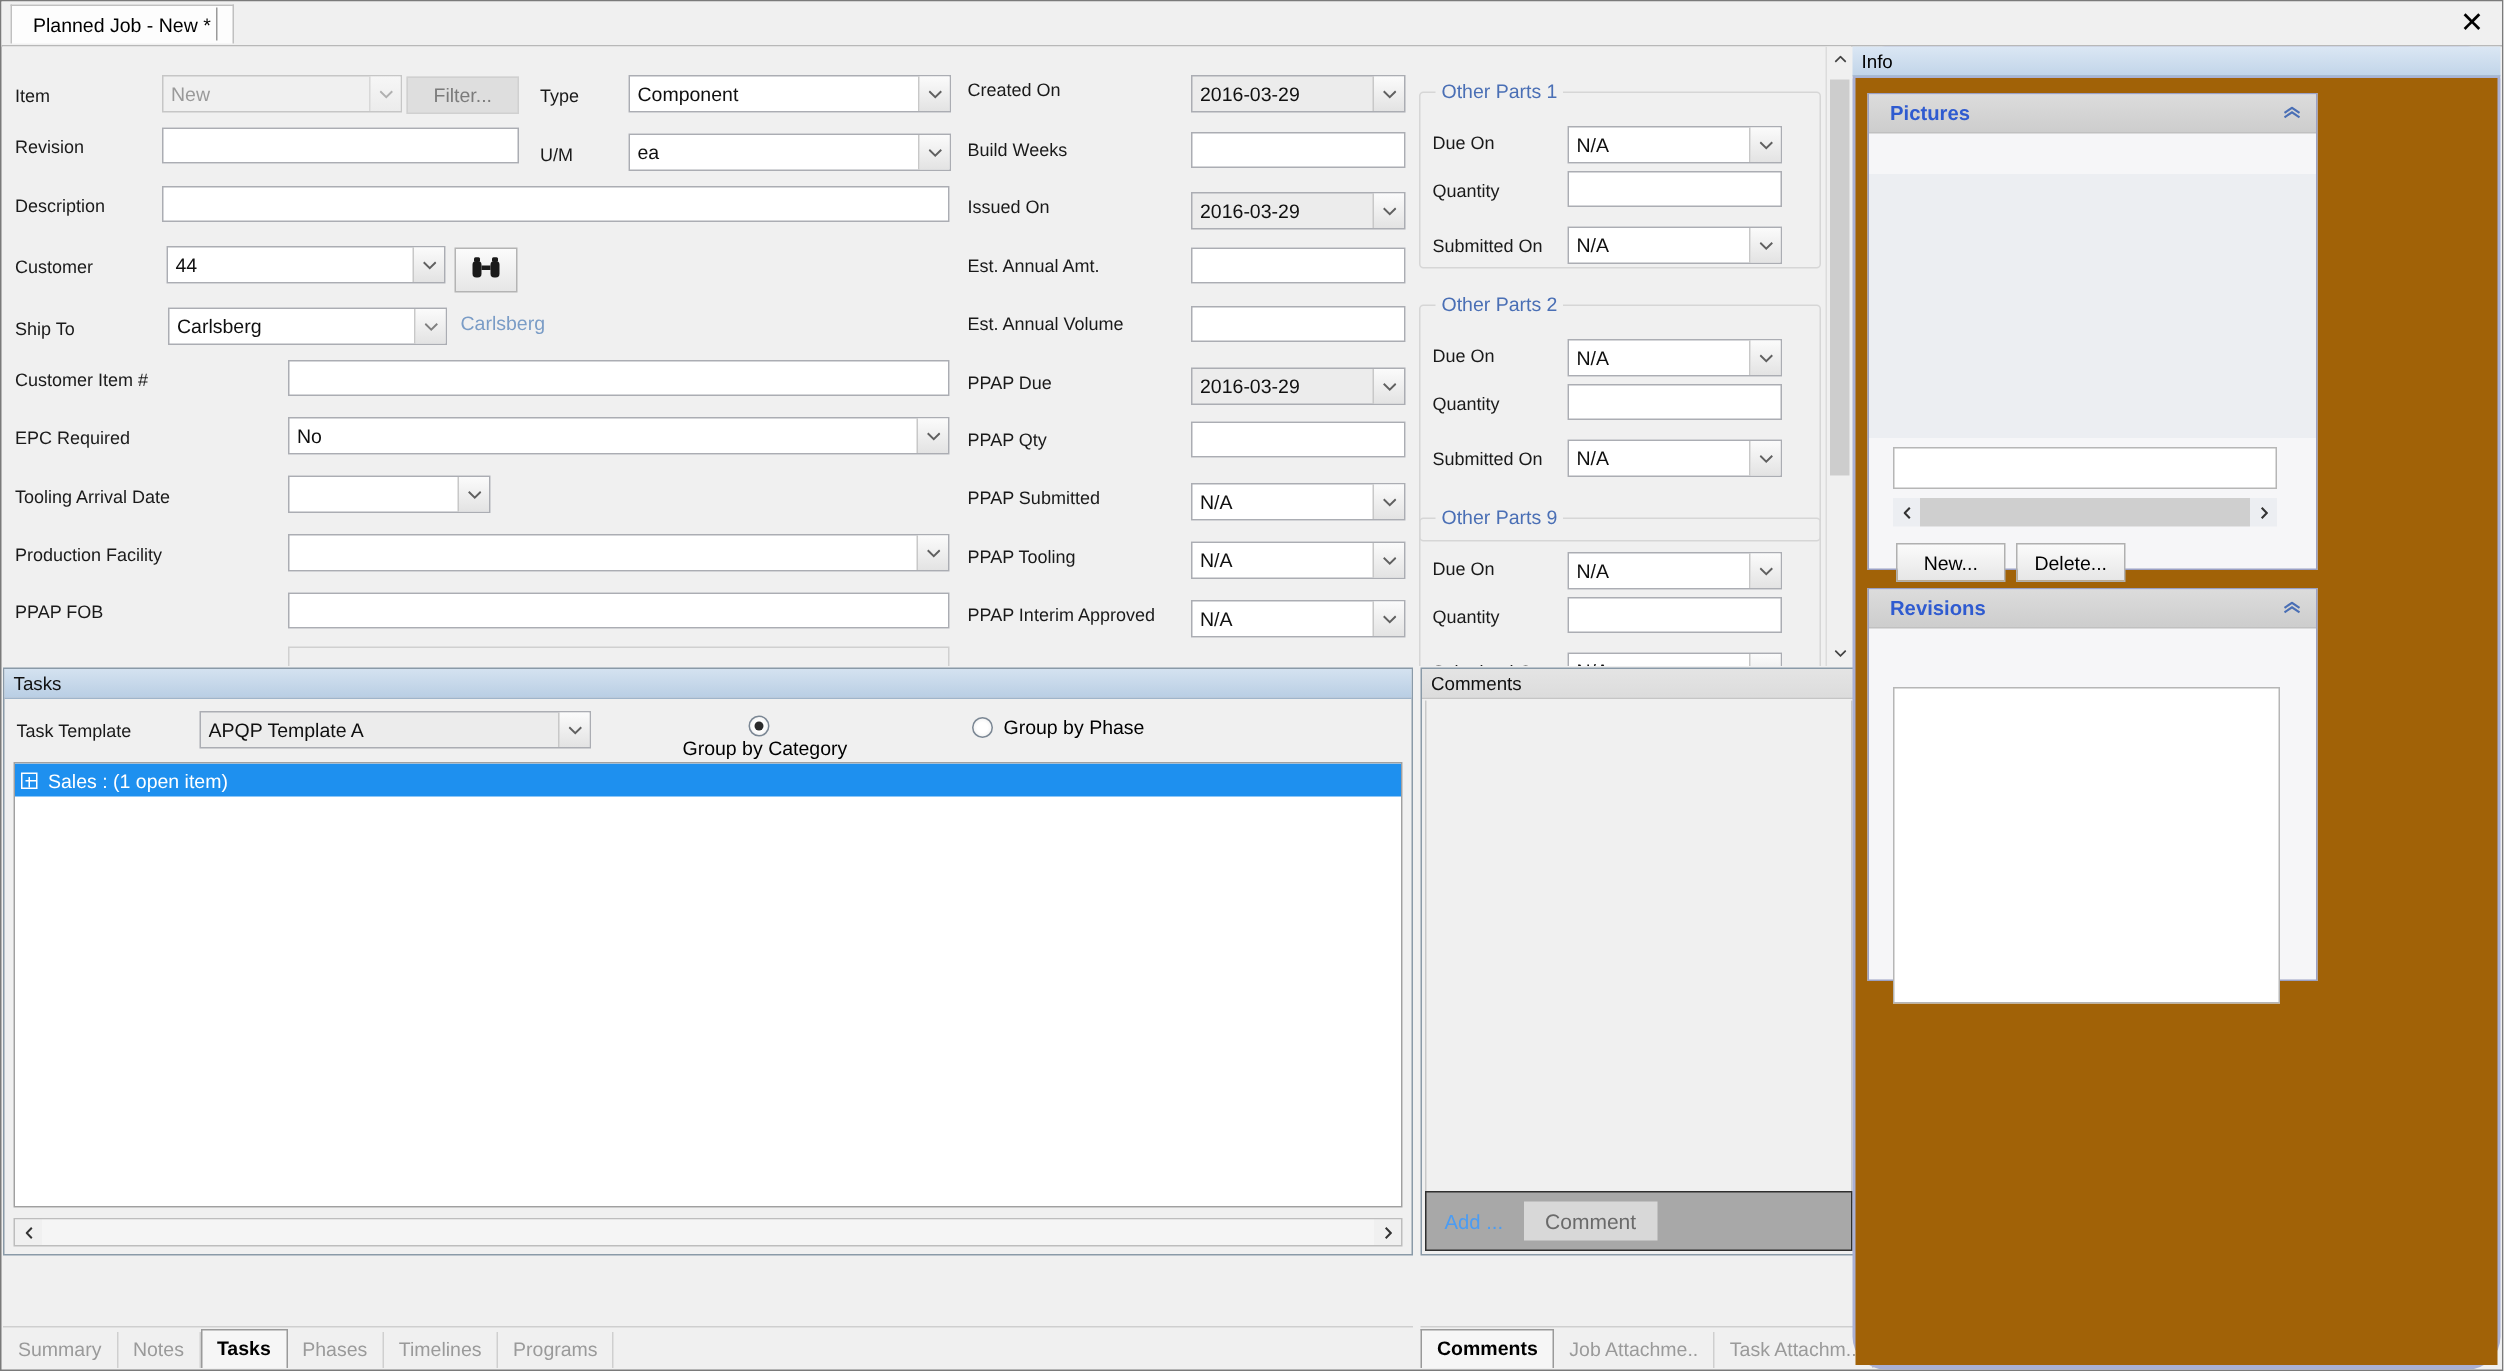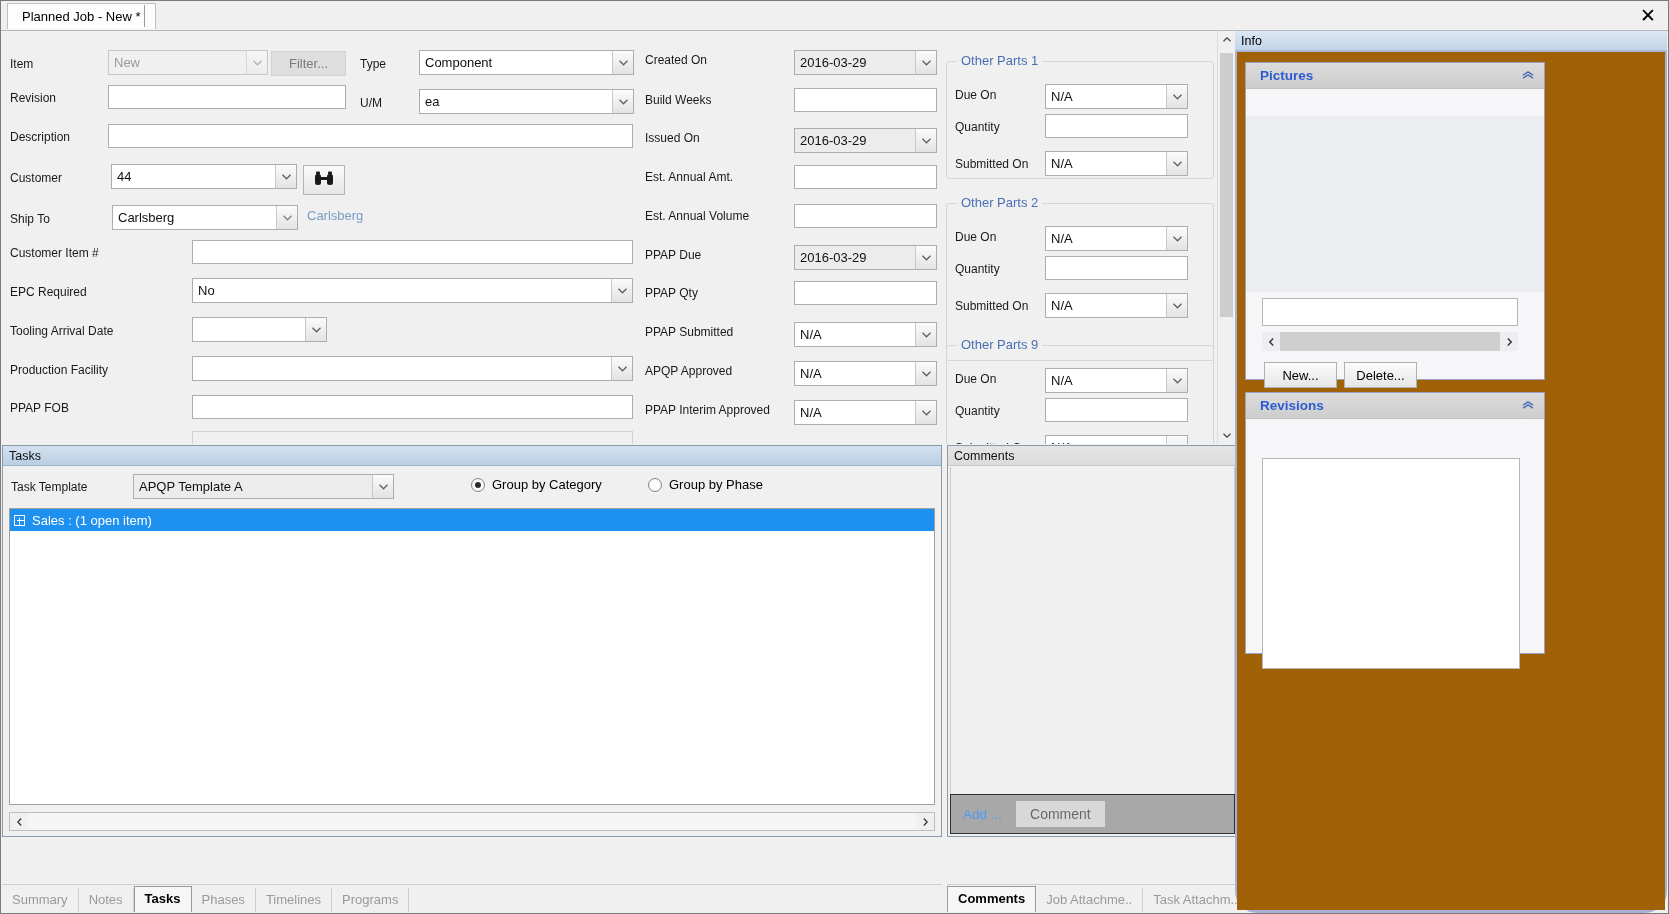--- a/index.html
+++ b/index.html
@@ -558,21 +558,21 @@
     <div class="lbl" style="left:643px; top:294px;">PPAP Submitted</div>
     <div class="combo" style="left:792px; top:291px; width:143px;">
       <span class="cval">N/A</span>
       <span class="arrow">
         <svg class="chev-ico" width="9" height="6" viewBox="0 0 9 6">
             <path d="M0.5 0.8 L4.5 4.8 L8.5 0.8" fill="none" stroke="#606060" stroke-width="1.3"></path>
           </svg>
       </span>
     </div>
 
-    <div class="lbl" style="left:643px; top:333px;">APQP Approved</div>
+    <div class="lbl" style="left:643px; top:333px;">PPAP Tooling</div>
     <div class="combo" style="left:792px; top:330px; width:143px;">
       <span class="cval">N/A</span>
       <span class="arrow">
         <svg class="chev-ico" width="9" height="6" viewBox="0 0 9 6">
             <path d="M0.5 0.8 L4.5 4.8 L8.5 0.8" fill="none" stroke="#606060" stroke-width="1.3"></path>
           </svg>
       </span>
     </div>
 
     <div class="lbl" style="left:643px; top:372px;">PPAP Interim Approved</div>
@@ -676,21 +676,21 @@
     <div class="lbl" style="left:8px; top:34px;">Task Template</div>
     <div class="combo gray" style="left:130px; top:28px; width:261px;">
       <span class="cval">APQP Template A</span>
       <span class="arrow">
         <svg class="chev-ico" width="9" height="6" viewBox="0 0 9 6">
             <path d="M0.5 0.8 L4.5 4.8 L8.5 0.8" fill="none" stroke="#606060" stroke-width="1.3"></path>
           </svg>
       </span>
     </div>
 
-    <div class="radio checked" style="left:468px; top:31px;">
+    <div class="radio checked" style="left:452px; top:31px;flex-direction:column;">
       <span class="rdot"></span>
       <span>Group by Category</span>
     </div>
     <div class="radio" style="left:645px; top:31px;">
       <span class="rdot"></span>
       <span>Group by Phase</span>
     </div>
 
     <div class="task-list">
       <div class="task-row selected">

